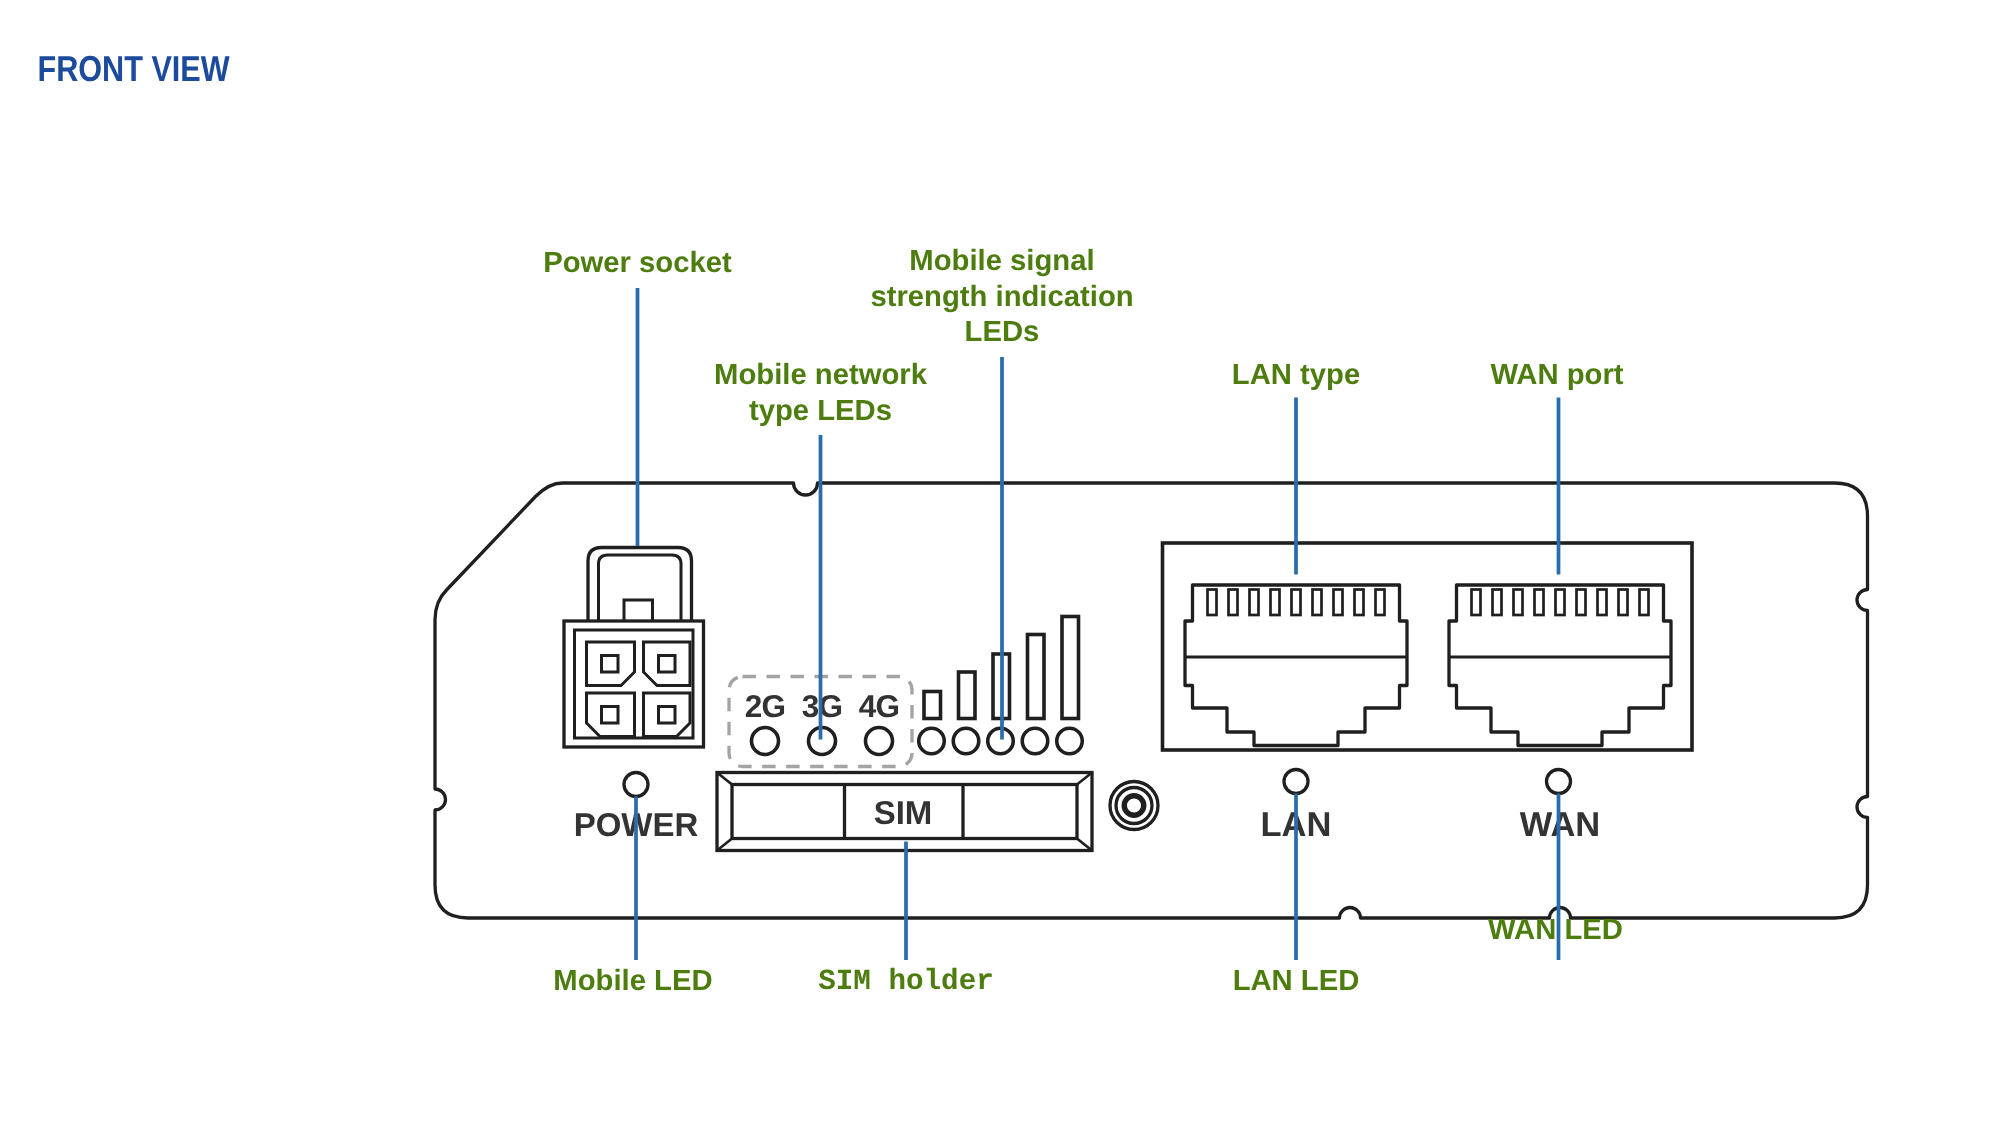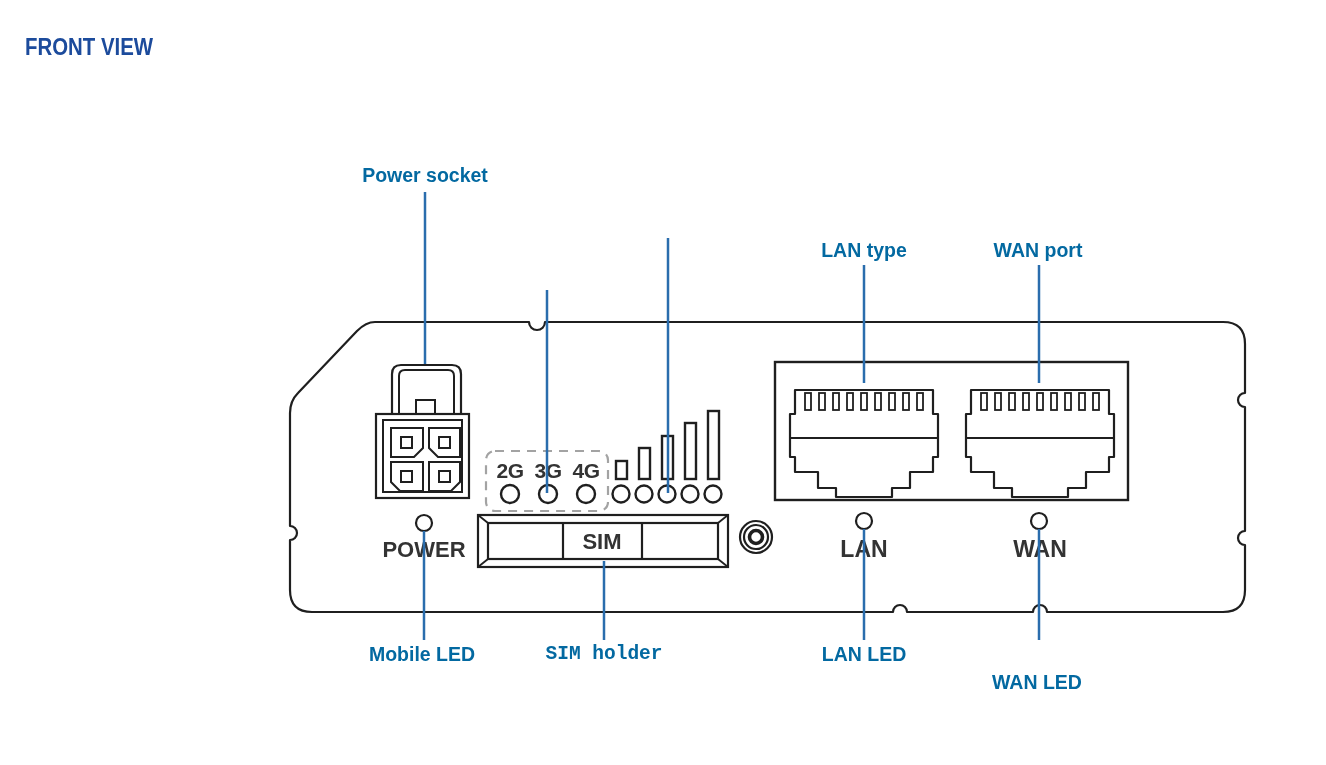--- a/index.html
+++ b/index.html
@@ -12,21 +12,21 @@
   }
   #svg-layer{position:absolute;left:0;top:0;}
   .page-title{
     position:absolute;left:25px;top:33px;
     font-size:24px;font-weight:bold;color:#1c4b9c;
     letter-spacing:0px;transform:scaleX(.85);transform-origin:left center;
     white-space:nowrap;
   }
   .callout{
     position:absolute;
-    color:#0369a1;font-size:19.5px;font-weight:bold;line-height:23.5px;
+    color:#4d7c0f;font-size:19.5px;font-weight:bold;line-height:23.5px;
     text-align:center;white-space:nowrap;
     transform:translateX(-50%);
   }
   .dev-label{
     font-family:"Liberation Sans", sans-serif;
     font-weight:bold;fill:#333333;
     text-anchor:middle;
   }
   .lbl22{font-size:22px;}
   .lbl23{font-size:23px;}
@@ -169,21 +169,30 @@
       <line class="blue-line" x1="604" y1="561" x2="604" y2="640"></line>
       <line class="blue-line" x1="864" y1="529" x2="864" y2="640"></line>
       <line class="blue-line" x1="1039" y1="529" x2="1039" y2="640"></line>
     </g>
   </svg>
 
   <div class="callout" style="left:425px;top:164px;">
     <div>Power socket</div>
   </div>
 
-
+  <div class="callout" style="left:668px;top:163px;">
+    <div>Mobile signal</div>
+    <div>strength indication</div>
+    <div>LEDs</div>
+  </div>
+
+  <div class="callout" style="left:547px;top:239px;">
+    <div>Mobile network</div>
+    <div>type LEDs</div>
+  </div>
 
   <div class="callout" style="left:864px;top:239px;">
     <div>LAN type</div>
   </div>
 
   <div class="callout" style="left:1038px;top:239px;">
     <div>WAN port</div>
   </div>
 
   <div class="callout" style="left:422px;top:643px;">
@@ -191,17 +200,17 @@
   </div>
 
   <div class="callout" style="left:604px;top:643px;font-family:Liberation Mono, monospace;">
     <div>SIM holder</div>
   </div>
 
   <div class="callout" style="left:864px;top:643px;">
     <div>LAN LED</div>
   </div>
 
-  <div class="callout" style="left:1037px;top:671px;">
+  <div class="callout" style="left:1037px;top:609px;">
     <div>WAN LED</div>
   </div>
 
 </div>
 
 </body></html>

